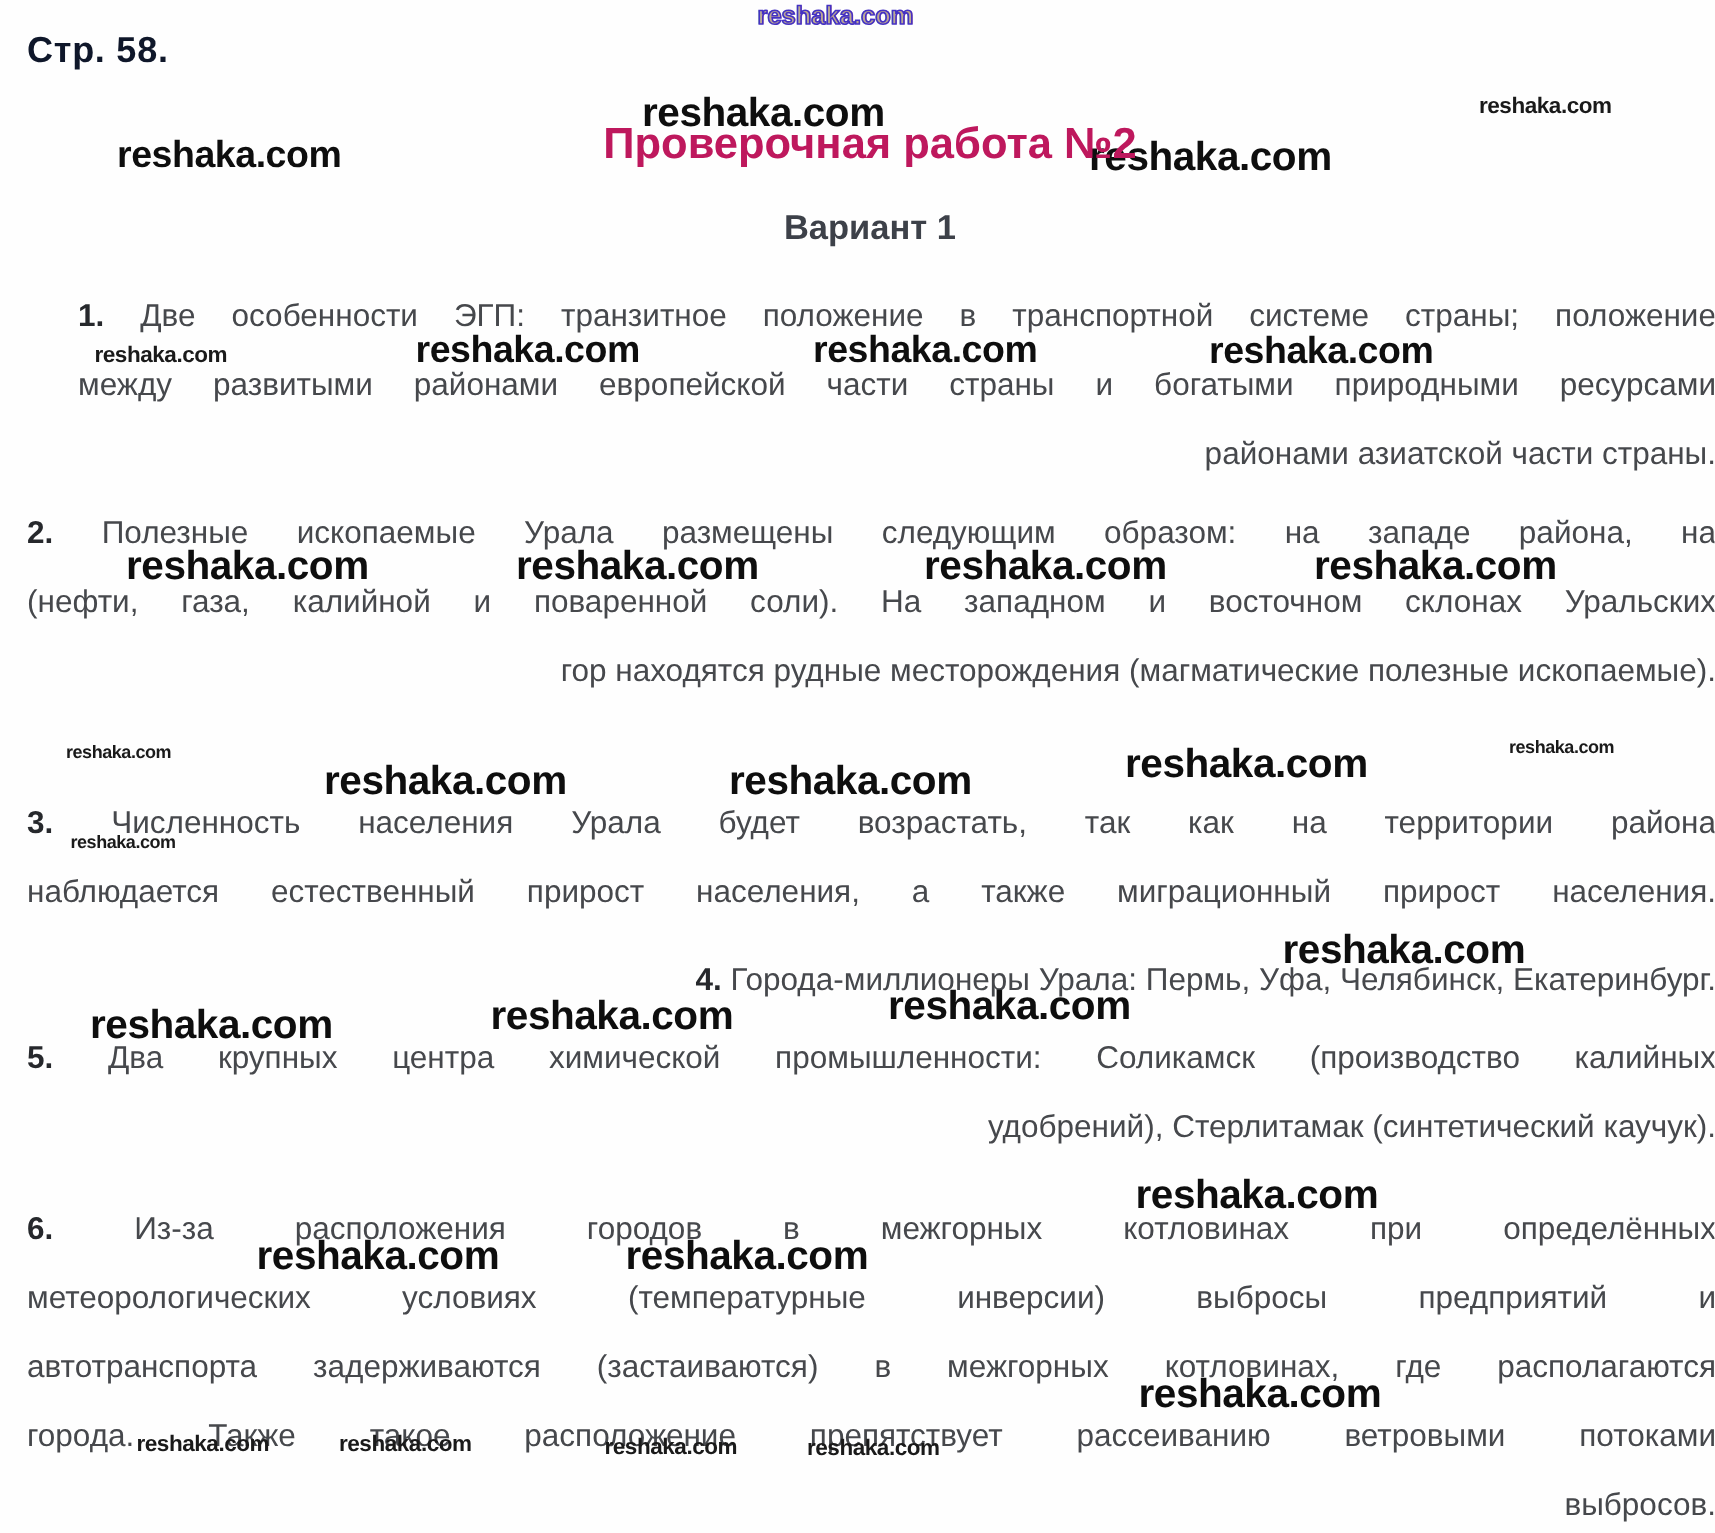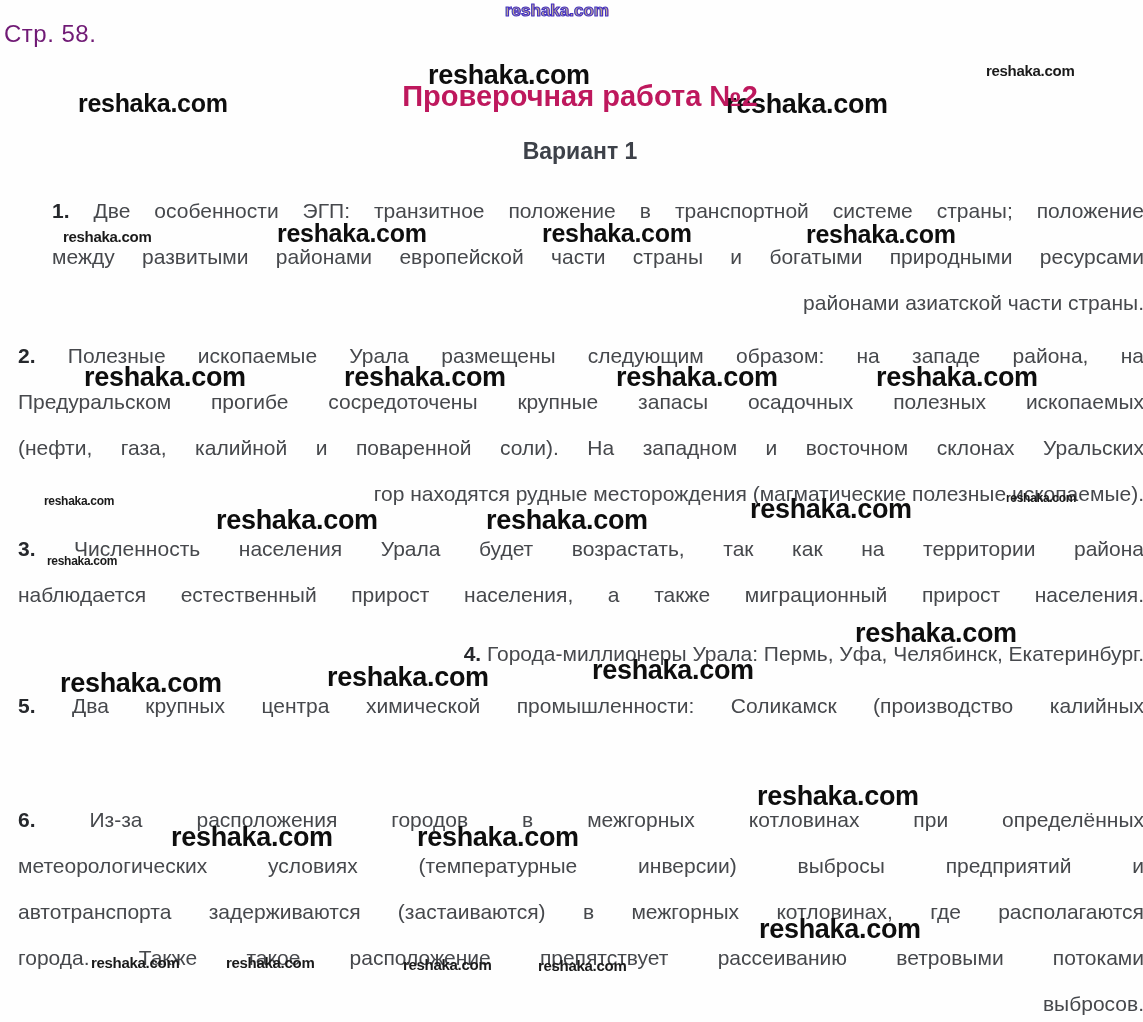--- a/index.html
+++ b/index.html
@@ -7,22 +7,22 @@
     position:relative;
     width:1143px;
     height:1022px;
     background:#fefefe;
     overflow:hidden;
     font-family:"Liberation Sans", sans-serif;
     padding-left:17px;
   }
   
   .page-num{
-    position:absolute; left:4px; top:20px;
-    font-size:24px; font-weight:400; color:#701a75; letter-spacing:0.5px;
+    position:absolute; left:18px; top:20px;
+    font-size:24px; font-weight:700; color:#0f172a; letter-spacing:0.5px;
   }
   
   .h-title{
     position:absolute; left:0; right:0; top:80px;
     text-align:center; font-size:29px; font-weight:700; color:#be185d;
   }
   .h-variant{
     position:absolute; left:0; right:0; top:138px;
     text-align:center; font-size:23px; font-weight:700; color:#3d4149;
   }
@@ -75,21 +75,20 @@
     <div class="line last">районами азиатской части страны.</div>
   </div>
 
   <span class="wm wm-sm" style="left:63px; top:228px;">reshaka.com</span>
   <span class="wm wm-lg" style="left:277px; top:219px;">reshaka.com</span>
   <span class="wm wm-lg" style="left:542px; top:219px;">reshaka.com</span>
   <span class="wm wm-lg" style="left:806px; top:220px;">reshaka.com</span>
 
   <div class="answer" style="top:333px;">
     <div class="line just"><span class="num">2.</span> <span>Полезные ископаемые Урала размещены следующим образом: на западе района, на</span></div>
-    <div class="line just">Предуральском прогибе сосредоточены крупные запасы осадочных полезных ископаемых</div>
     <div class="line just">(нефти, газа, калийной и поваренной соли). На западном и восточном склонах Уральских</div>
     <div class="line last">гор находятся рудные месторождения (магматические полезные ископаемые).</div>
   </div>
 
   <span class="wm wm-xl" style="left:84px; top:362px;">reshaka.com</span>
   <span class="wm wm-xl" style="left:344px; top:362px;">reshaka.com</span>
   <span class="wm wm-xl" style="left:616px; top:362px;">reshaka.com</span>
   <span class="wm wm-xl" style="left:876px; top:362px;">reshaka.com</span>
 
   <span class="wm wm-xs" style="left:44px; top:494px;">reshaka.com</span>
@@ -108,20 +107,21 @@
     <div class="line last"><span class="num">4.</span> <span>Города-миллионеры Урала: Пермь, Уфа, Челябинск, Екатеринбург.</span></div>
   </div>
   <span class="wm wm-xl" style="left:855px; top:618px;">reshaka.com</span>
 
   <span class="wm wm-xl" style="left:60px; top:668px;">reshaka.com</span>
   <span class="wm wm-xl" style="left:327px; top:662px;">reshaka.com</span>
   <span class="wm wm-xl" style="left:592px; top:655px;">reshaka.com</span>
 
   <div class="answer" style="top:683px;">
     <div class="line just"><span class="num">5.</span> <span>Два крупных центра химической промышленности: Соликамск (производство калийных</span></div>
+    <div class="line last">удобрений), Стерлитамак (синтетический каучук).</div>
   </div>
 
   <span class="wm wm-xl" style="left:757px; top:781px;">reshaka.com</span>
 
   <div class="answer" style="top:797px;">
     <div class="line just"><span class="num">6.</span> <span>Из-за расположения городов в межгорных котловинах при определённых</span></div>
     <div class="line just">метеорологических условиях (температурные инверсии) выбросы предприятий и</div>
     <div class="line just">автотранспорта задерживаются (застаиваются) в межгорных котловинах, где располагаются</div>
     <div class="line just">города. Также такое расположение препятствует рассеиванию ветровыми потоками</div>
     <div class="line last">выбросов.</div>

